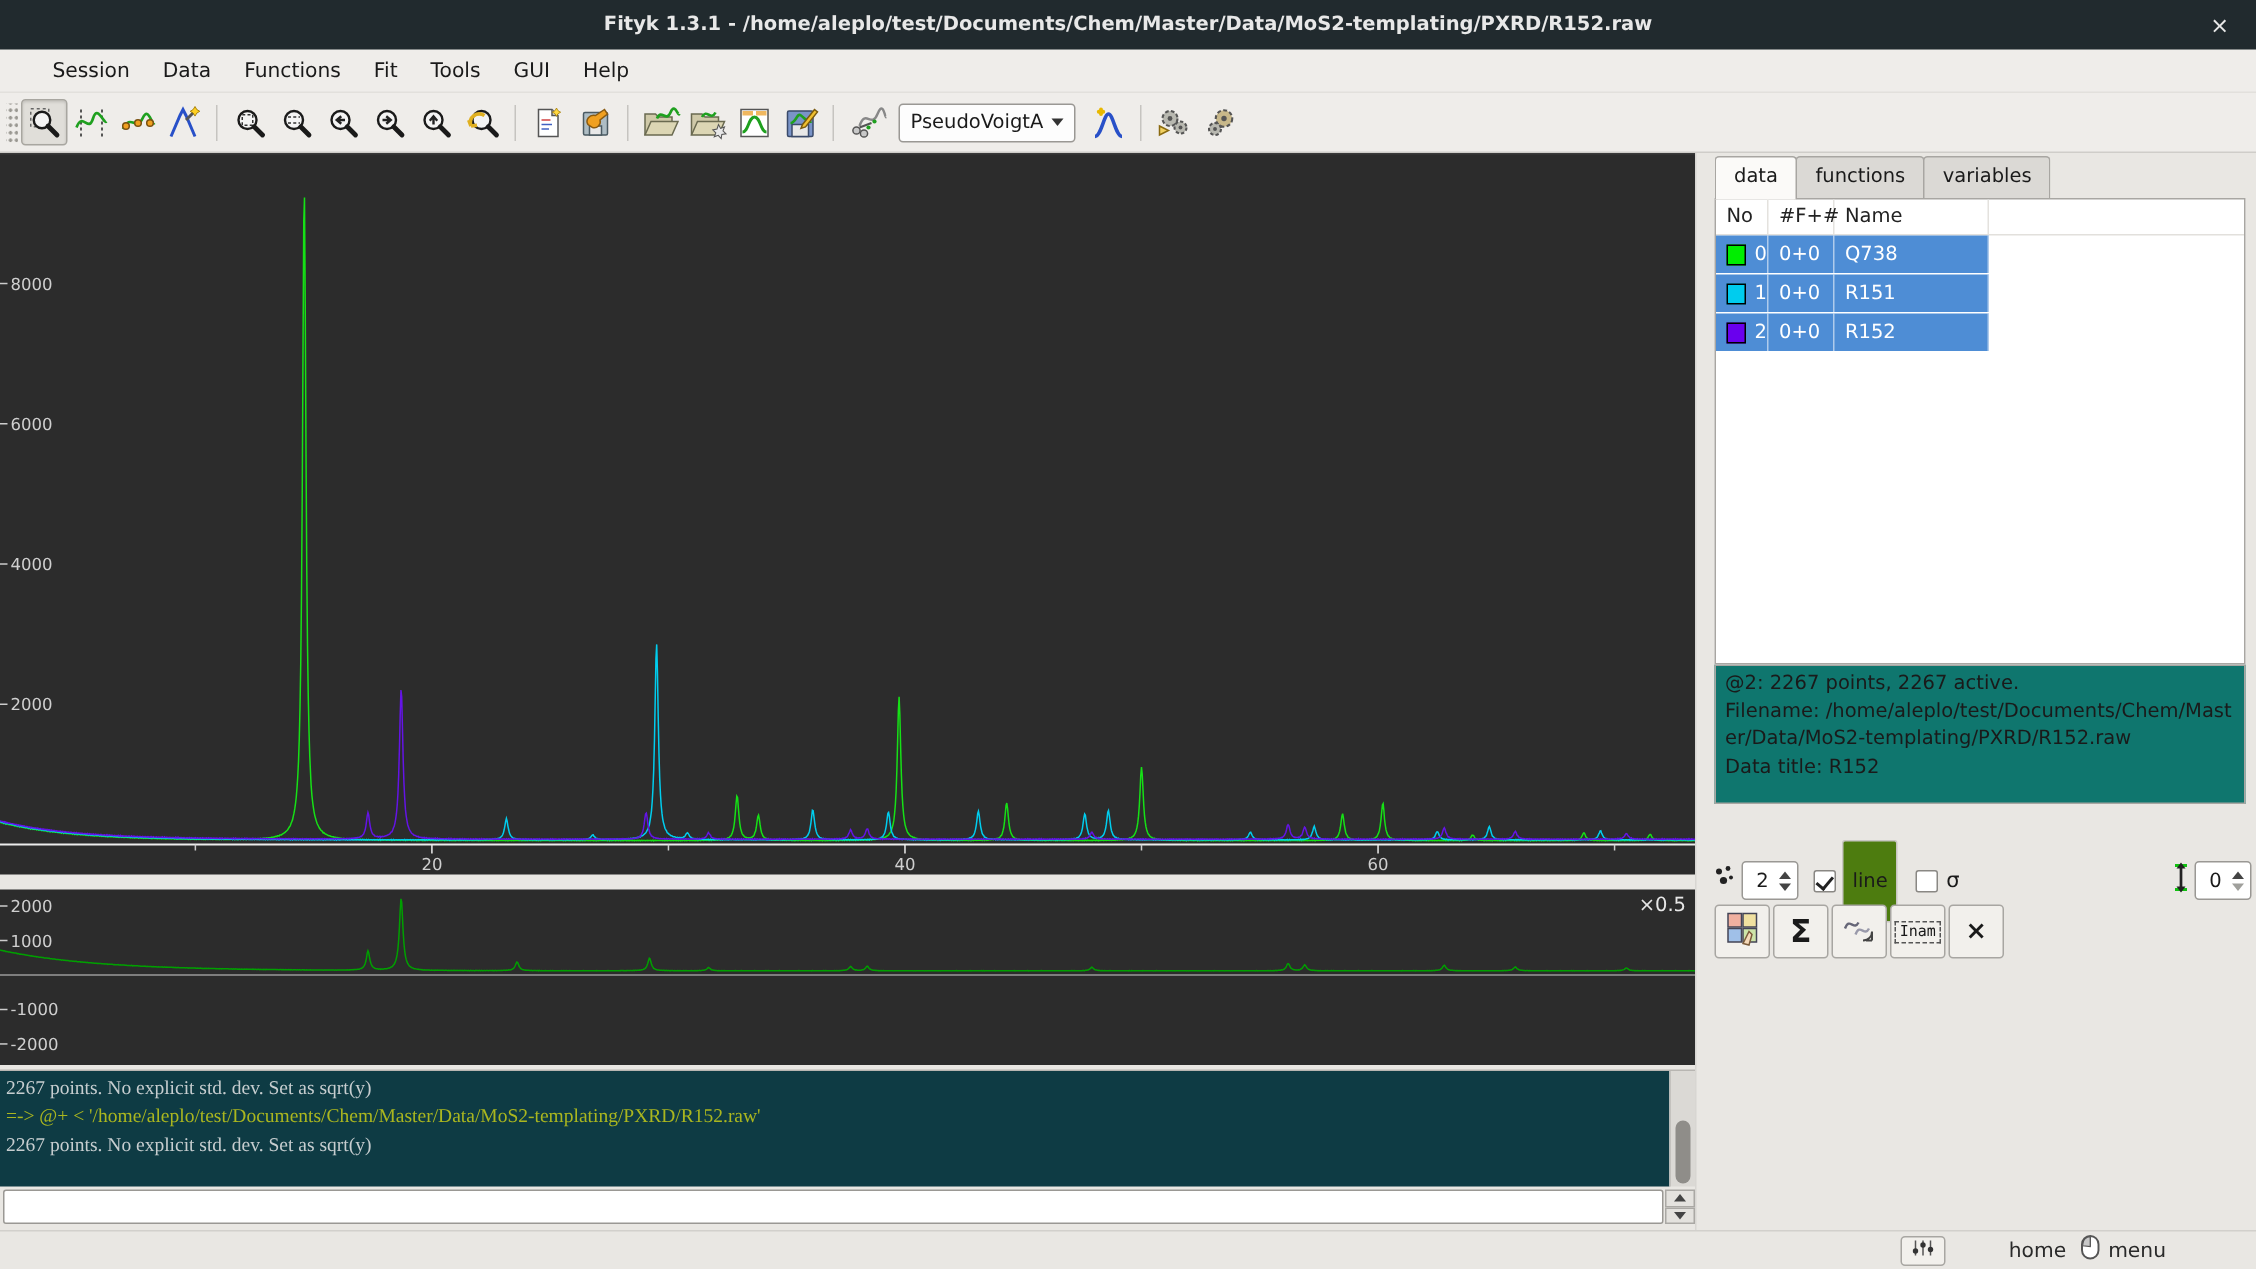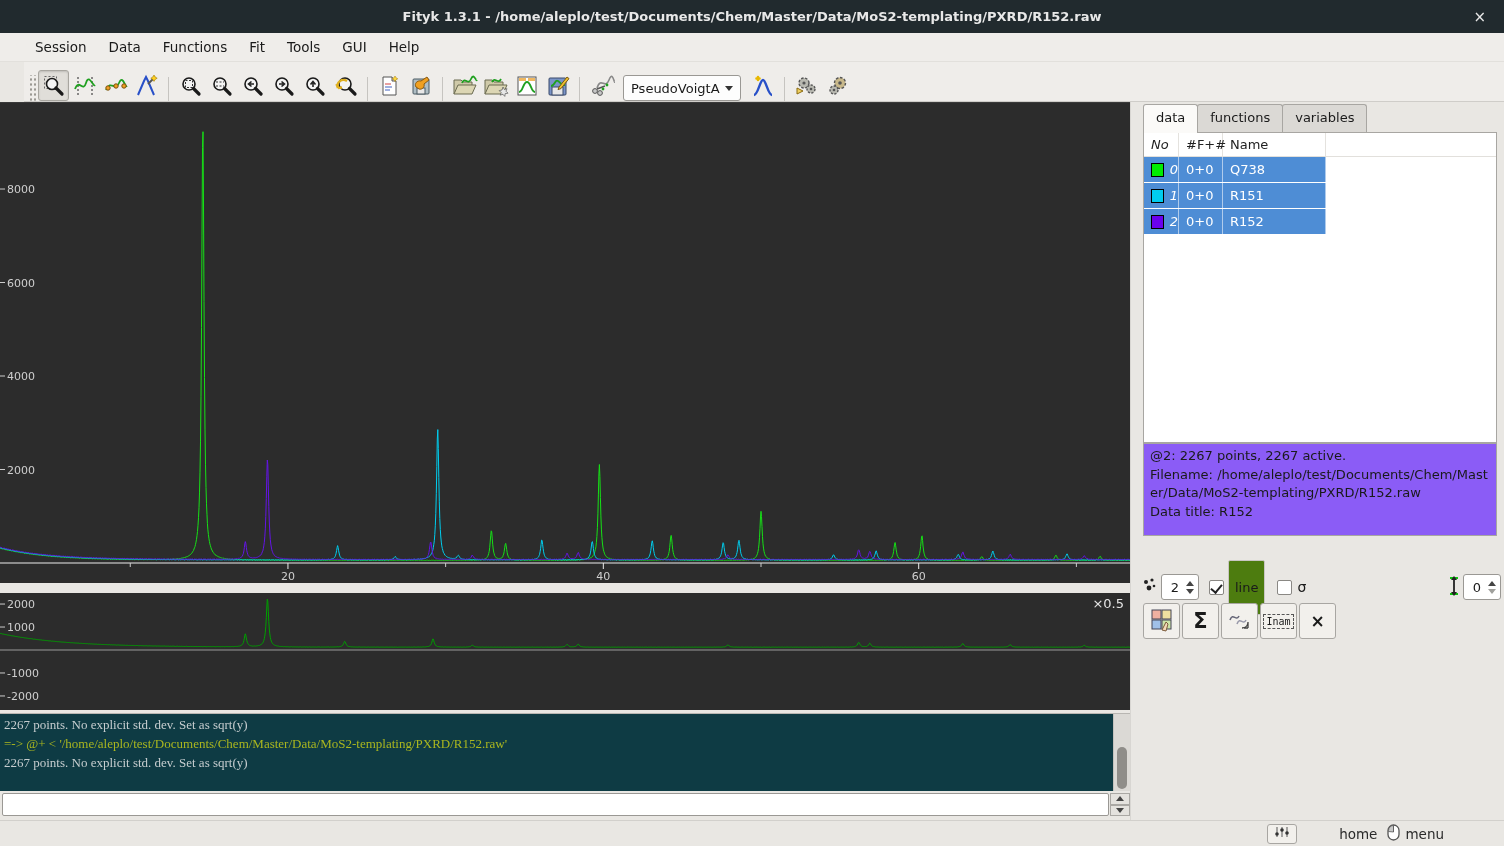--- a/index.html
+++ b/index.html
@@ -10,21 +10,21 @@
   .titlebar { height:33px; background:#212a2e; display:flex; align-items:center; justify-content:center; position:relative; }
   .titlebar .title { color:#e8e8e8; font-size:13px; font-weight:600; }
   .titlebar .closebtn { position:absolute; right:12px; top:0; height:33px; display:flex; align-items:center;
                         color:#e8e8e8; font-size:15px; cursor:default; padding:0 6px; }
 
   
   .menubar { height:29px; background:#efedea; display:flex; align-items:center; padding-left:24px; border-bottom:1px solid #e2e0dc; }
   .menu-item { padding:4px 11px; font-size:13.5px; }
 
   
-  .toolbar { height:40px; background:#efedea; border-bottom:1px solid #cfcdc9; display:flex; align-items:flex-end; padding:0 2px;margin-left:24px; }
+  .toolbar { height:40px; background:#efedea; border-bottom:1px solid #cfcdc9; display:flex; align-items:center; padding:0 2px; }
   .tb-handle { width:8px; height:26px; margin:0 2px;
       background-image:radial-gradient(circle,#9a9892 1px,transparent 1.3px); background-size:4px 5px; background-position:1px 2px; }
   .tb-btn { width:31px; height:31px; border:1px solid transparent; border-radius:3px; display:flex; align-items:center; justify-content:center; background:transparent; }
   .tb-btn.pressed { border:1px solid #a8a6a0; background:#e0ded9; box-shadow:inset 0 1px 2px rgba(0,0,0,.15); }
   .tb-sep { width:1px; height:24px; background:#c6c4c0; margin:0 6px; }
   .tb-btn svg { display:block; }
   .peak-dropdown { width:118px; height:26px; background:#fdfdfd; border:1px solid #9a9894; border-radius:3px;
        display:flex; align-items:center; padding:0 7px; margin:0 6px; }
   .peak-dropdown .val { flex:1; font-size:13px; }
   .caret-down { width:0; height:0; border-left:4px solid transparent; border-right:4px solid transparent; border-top:5px solid #333; }
@@ -59,26 +59,26 @@
   .tri-dn { width:0; height:0; border-left:4px solid transparent; border-right:4px solid transparent; border-top:5px solid #444; }
   .tri-dn.dim { border-top-color:#a0a09c; }
 
   
   .tabs { position:absolute; top:2px; left:3px; display:flex; }
   .tab { padding:5px 12px 6px; font-size:13px; border:1px solid #a8a6a2; border-bottom:none; background:#dbd9d5; border-radius:3px 3px 0 0; margin-right:-1px; }
   .tab.active { background:#fbfaf8; position:relative; z-index:2; padding-bottom:8px; }
   .panel-list { position:absolute; top:30px; left:3px; width:354px; height:311px; background:#fff; border:1px solid #a8a6a2; z-index:1; }
   .lh-row { display:flex; height:24px; align-items:center; border-bottom:1px solid #e2e0dc; color:#222; }
   .lh-cell { padding-left:7px; font-size:13px; }
-  .c-no { width:35px;font-style:italic; } .c-f { width:44px; } .c-name { width:103px; }
+  .c-no { width:35px; } .c-f { width:44px; } .c-name { width:103px; }
   .lh-row .lh-cell { border-right:1px solid #e4e2de; height:100%; display:flex; align-items:center; }
   .drow { display:flex; height:25px; width:182px; background:#4e8dd5; color:#fff; margin-bottom:1px; align-items:stretch; }
   .drow .cell { display:flex; align-items:center; padding-left:7px; font-size:13px; border-right:1px solid rgba(255,255,255,.55); }
   .swatch { width:14px; height:14px; border:1.5px solid #000; display:inline-block; margin-right:6px; }
-  .panel-info { position:absolute; top:341px; left:3px; width:354px; height:93px; background:#8b5cf6; border:1px solid #a8a6a2;
+  .panel-info { position:absolute; top:341px; left:3px; width:354px; height:93px; background:#0f766e; border:1px solid #a8a6a2;
                 padding:3px 6px; font-size:13px; line-height:18.5px; }
   .panel-info .wrap { word-break:break-all; }
   .filter-dd { position:absolute; top:437px; left:3px; width:354px; height:27px; background:#fdfdfd; border:1px solid #9a9894; border-radius:3px;
                display:flex; align-items:center; padding:0 8px; }
   .filter-dd .val { flex:1; font-size:13px; }
 
   .ctrl-row { position:absolute; top:469px; left:3px; width:358px; height:32px; display:flex; align-items:center; }
   .spinbox { display:flex; align-items:center; background:#fff; border:1px solid #9a9894; border-radius:3px; height:26px; padding-left:6px; }
   .spinbox .num { width:14px; text-align:center; font-size:13px; }
   .spin-arrows { display:flex; flex-direction:column; justify-content:center; padding:0 4px; gap:3px; }

